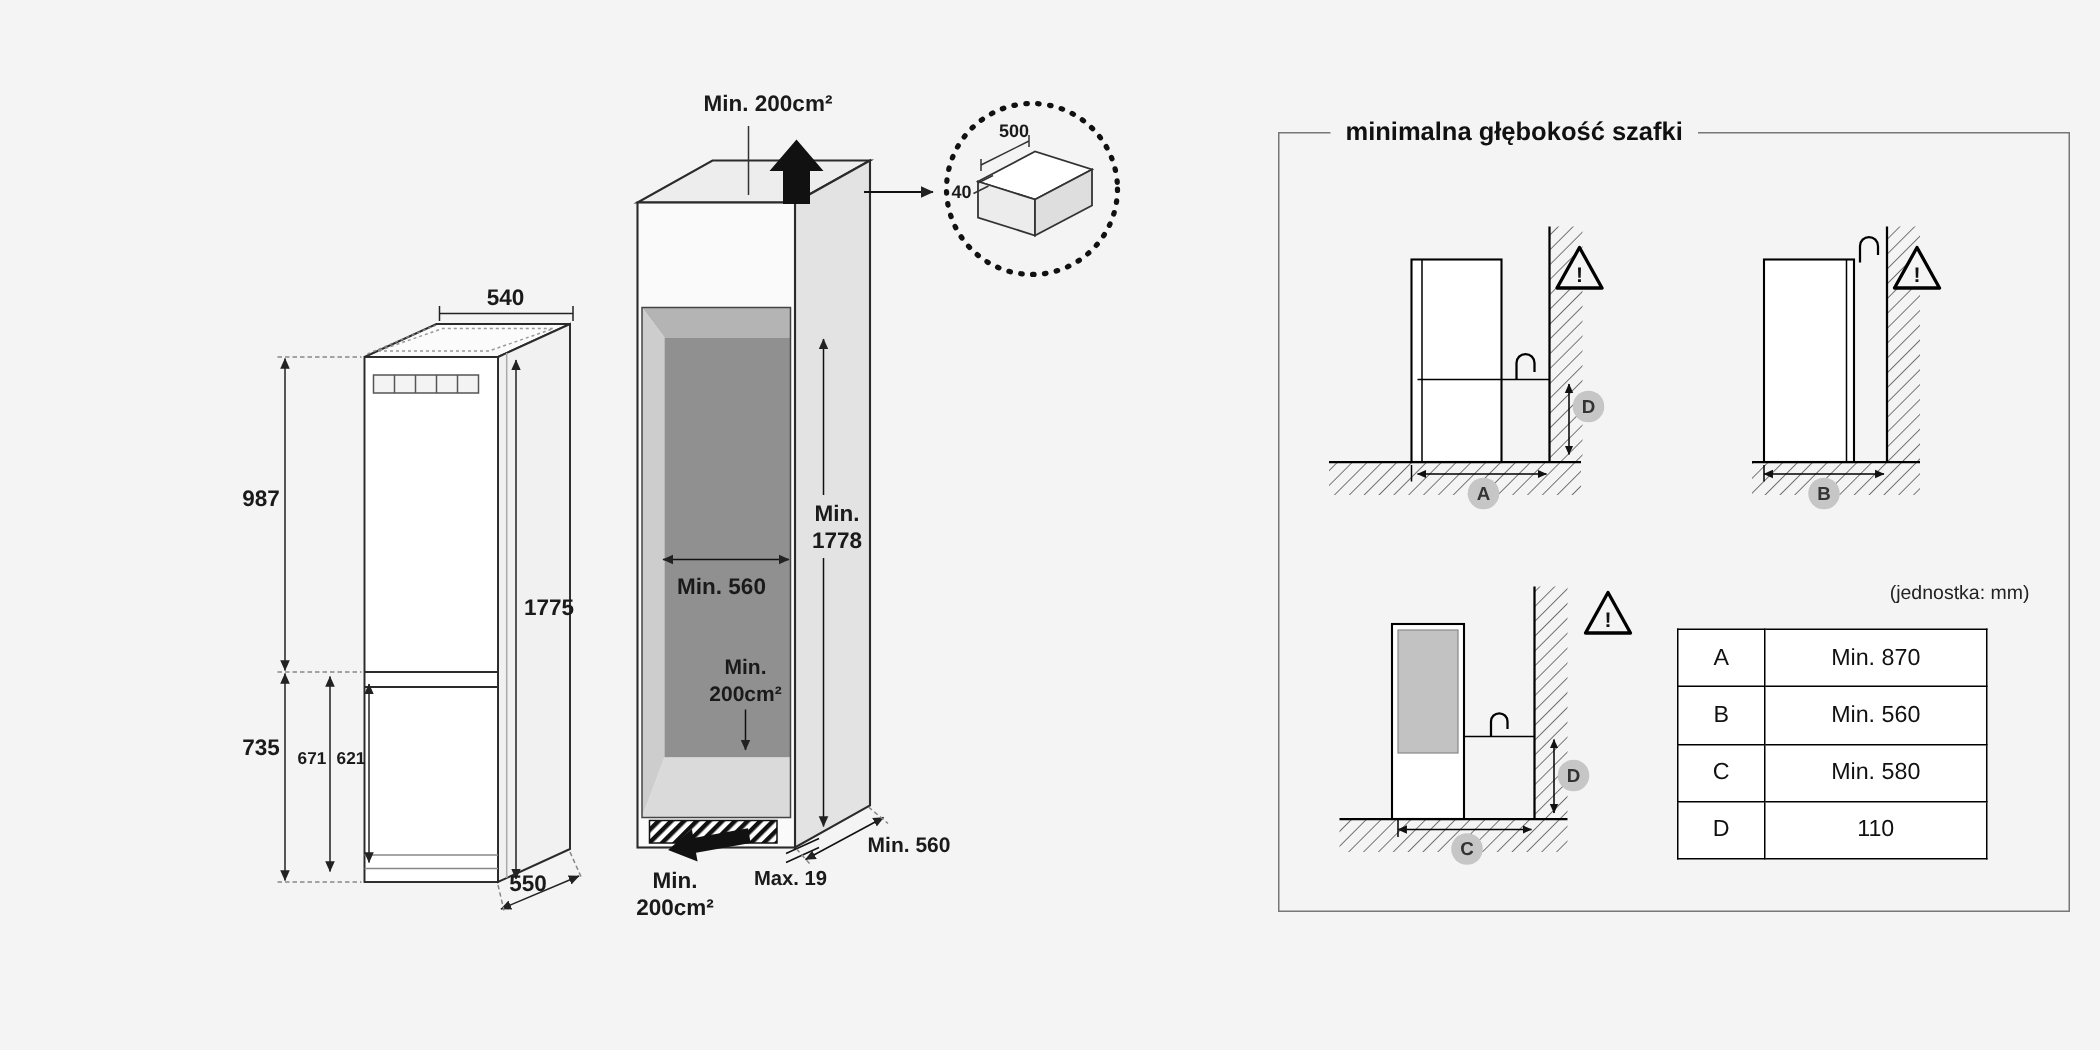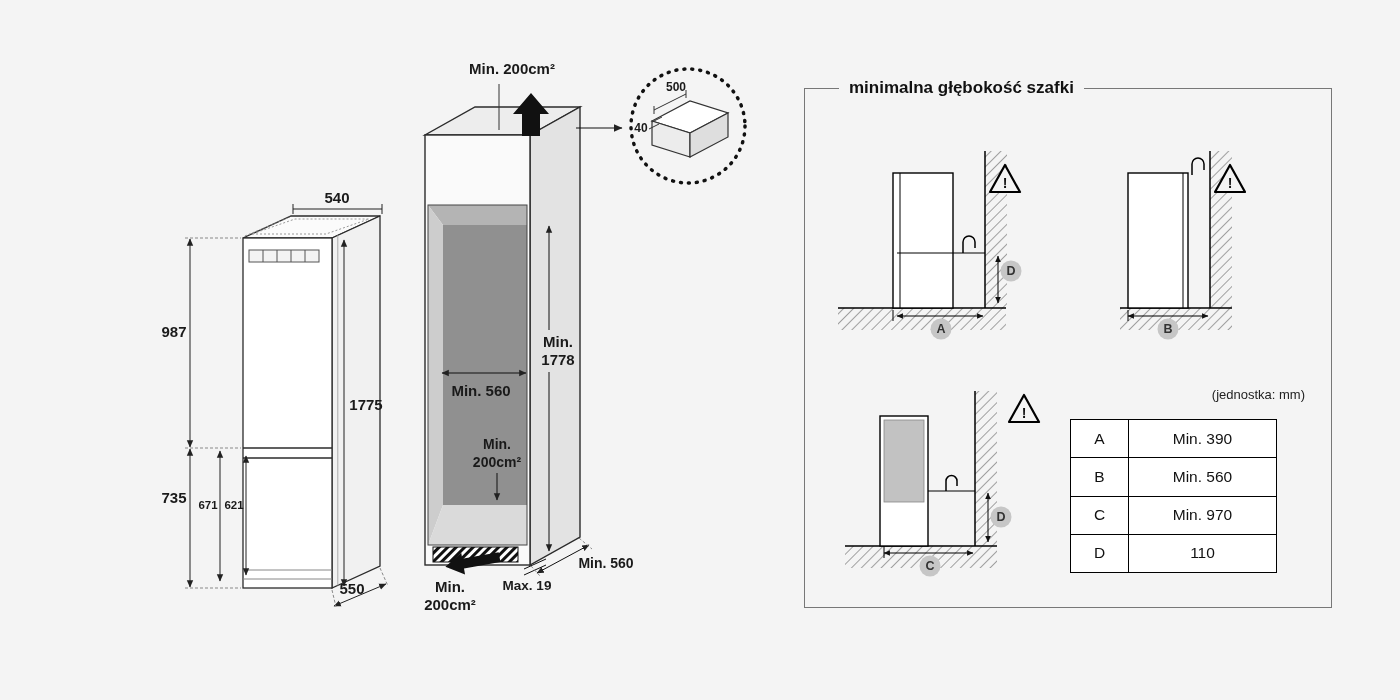--- a/index.html
+++ b/index.html
@@ -7,21 +7,21 @@
        font-family:"Liberation Sans",sans-serif;}
   svg text{font-family:"Liberation Sans",sans-serif;}
   .dim{font-weight:700;font-size:15px;fill:#1a1a1a;text-anchor:middle;}
   .dim.s{font-size:11.5px;}
   .dim.m{font-size:13.5px;}
   .dim.d{font-size:14px;}
   .dim.t{font-size:12px;}
   .lbl{font-weight:700;font-size:12.5px;fill:#333;text-anchor:middle;}
   .warn{font-weight:700;font-size:14px;fill:#111;text-anchor:middle;}
   #leftArt{position:absolute;left:0;top:0;}
-  .panel{position:absolute;left:804px;top:88px;width:528px;height:520px;
+  .panel{position:absolute;left:852px;top:88px;width:528px;height:520px;
          border:1px solid #777;box-sizing:border-box;padding-left:24px;}
   .panel-title{position:absolute;left:34px;top:-11px;padding:0 10px;background:#f4f4f4;
                font-weight:700;font-size:17px;color:#111;white-space:nowrap;}
   .panel svg{position:absolute;left:0;top:0;}
   .unit-note{position:absolute;right:26px;top:298px;font-size:13px;color:#222;margin-left:28px;}
   .dims{position:absolute;left:265px;top:330px;width:207px;height:154px;
         border-collapse:collapse;background:#fff;table-layout:fixed;}
   .dims td{border:1px solid #000;text-align:center;vertical-align:middle;
            font-size:15.5px;color:#111;}
   .dims td.k{width:55px;}
@@ -214,29 +214,29 @@
     <text x="125" y="481" class="lbl">C</text>
     <text x="219" y="329" class="warn">!</text>
   </svg>
 
   <div class="unit-note">(jednostka: mm)</div>
 
   <table class="dims">
     <tbody>
       <tr>
         <td class="k">A</td>
-        <td class="v">Min. 390</td>
+        <td class="v">Min. 870</td>
       </tr>
       <tr>
         <td class="k">B</td>
         <td class="v">Min. 560</td>
       </tr>
       <tr>
         <td class="k">C</td>
-        <td class="v">Min. 970</td>
+        <td class="v">Min. 580</td>
       </tr>
       <tr>
         <td class="k">D</td>
         <td class="v">110</td>
       </tr>
     </tbody>
   </table>
 </div>
 
 </body></html>

